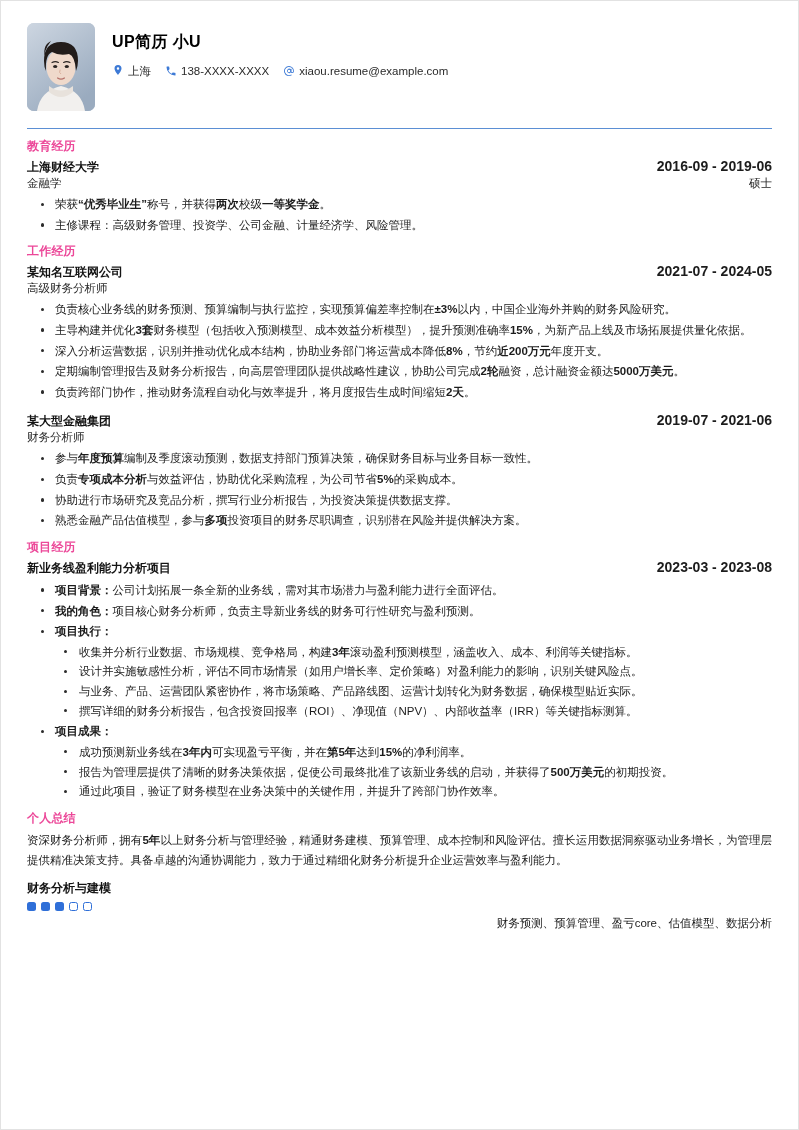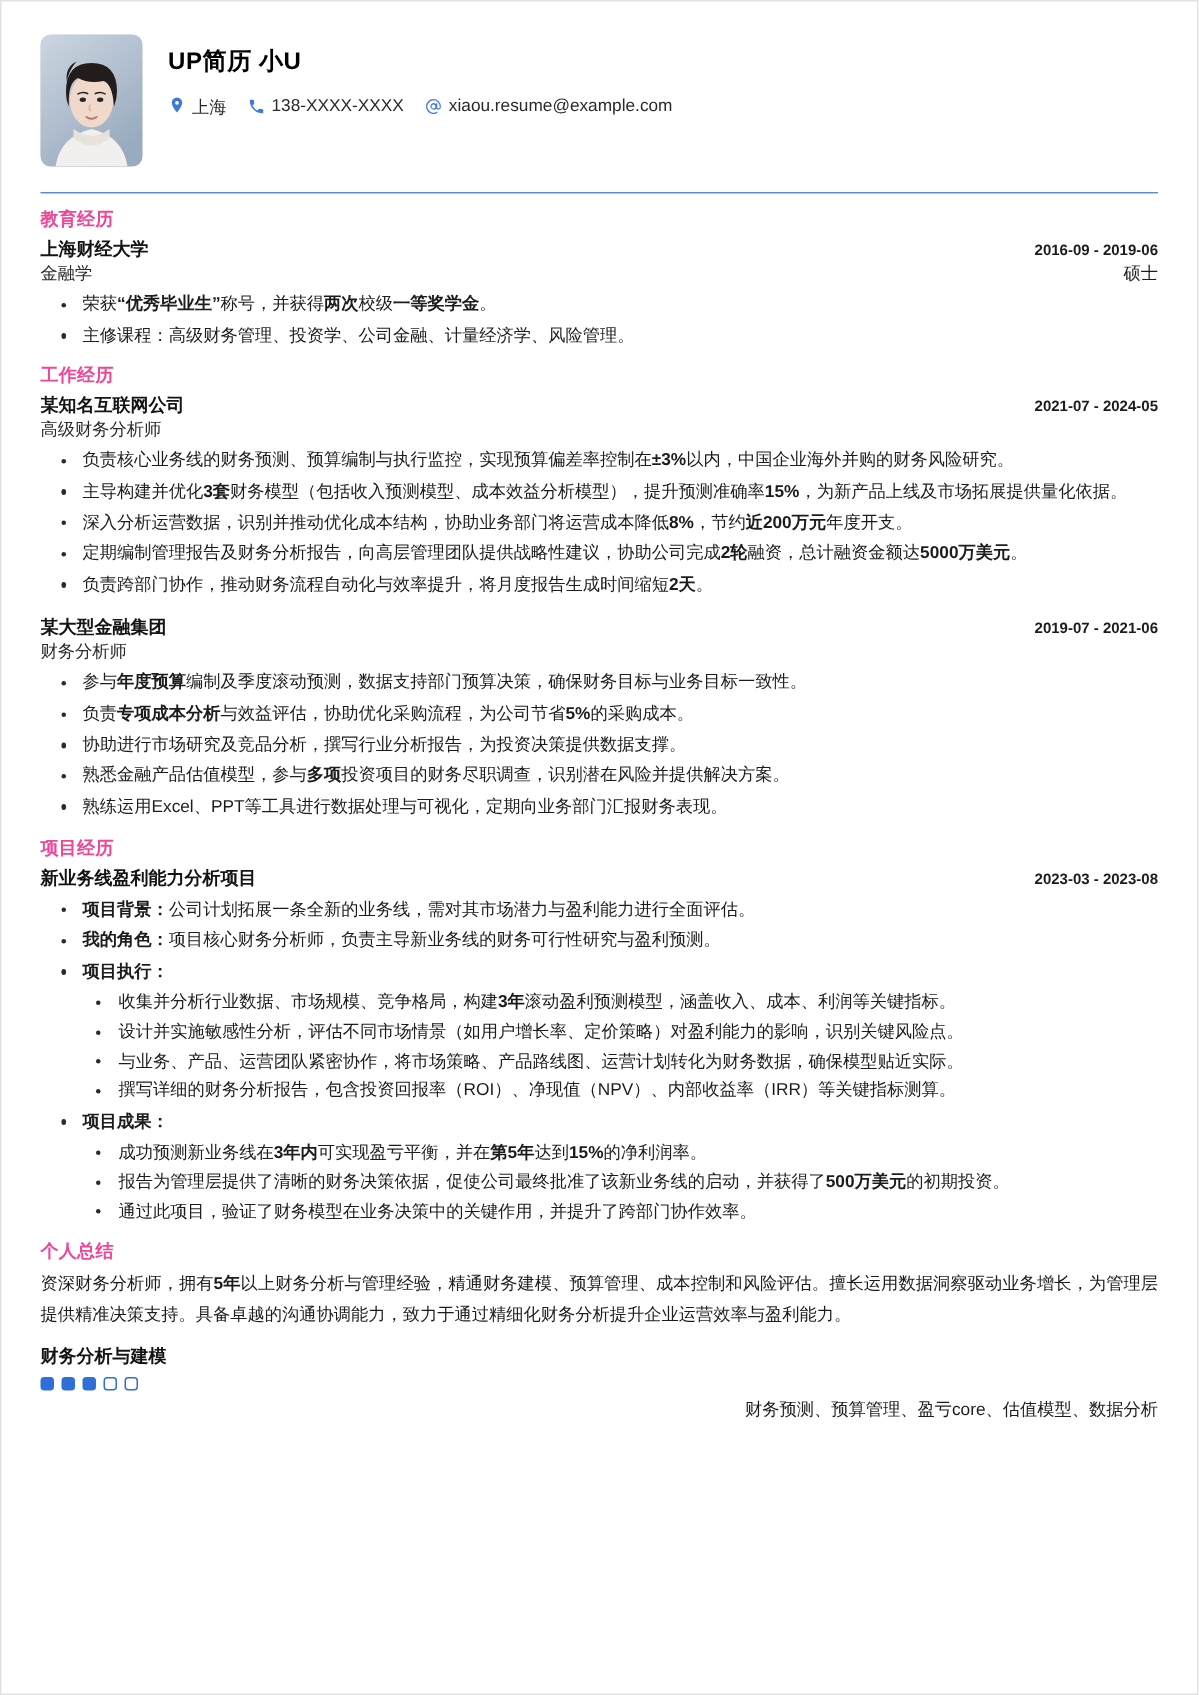--- a/index.html
+++ b/index.html
@@ -48,21 +48,21 @@
   .sec-title {
     color: #ec4899; font-size: 12px; font-weight: 700;
     letter-spacing: .2px; margin-bottom: 3px;
   }
   .entry { margin-top: 1px; }
   .row {
     display: flex; justify-content: space-between;
     align-items: baseline; gap: 14px;
   }
   .org { font-size: 12px; font-weight: 700; color: #141414; }
-  .date { font-size: 10px; font-weight: 700; color: #1c1c1c; white-space: nowrap; }
+  .date { font-size: 14px; font-weight: 700; color: #1c1c1c; white-space: nowrap; }
   .role { font-size: 11.5px; color: #2b2b2b; }
   .sub-right { font-size: 11.5px; color: #1c1c1c; white-space: nowrap; }
 
   ul.bullets { list-style: none; margin: 4px 0 0 0; padding: 0; }
   ul.bullets > li {
     position: relative; padding-left: 28px;
     font-size: 11.5px; line-height: 1.62; color: #1c1c1c;
     margin-bottom: 2px;
   }
   ul.bullets > li::before {
@@ -202,21 +202,20 @@
         <span class="date">2019-07 - 2021-06</span>
       </div>
       <div class="row">
         <span class="role">财务分析师</span>
       </div>
       <ul class="bullets">
           <li><span>参与</span><span class="b">年度预算</span><span>编制及季度滚动预测，数据支持部门预算决策，确保财务目标与业务目标一致性。</span></li>
           <li><span>负责</span><span class="b">专项成本分析</span><span>与效益评估，协助优化采购流程，为公司节省</span><span class="b">5%</span><span>的采购成本。</span></li>
           <li><span>协助进行市场研究及竞品分析，撰写行业分析报告，为投资决策提供数据支撑。</span></li>
           <li><span>熟悉金融产品估值模型，参与</span><span class="b">多项</span><span>投资项目的财务尽职调查，识别潜在风险并提供解决方案。</span></li>
-          <li><span>熟练运用Excel、PPT等工具进行数据处理与可视化，定期向业务部门汇报财务表现。</span></li>
         </ul>
     </div>
   </div>
 
   <div class="section">
     <div class="sec-title">项目经历</div>
     <div class="entry">
       <div class="row">
         <span class="org">新业务线盈利能力分析项目</span>
         <span class="date">2023-03 - 2023-08</span>

